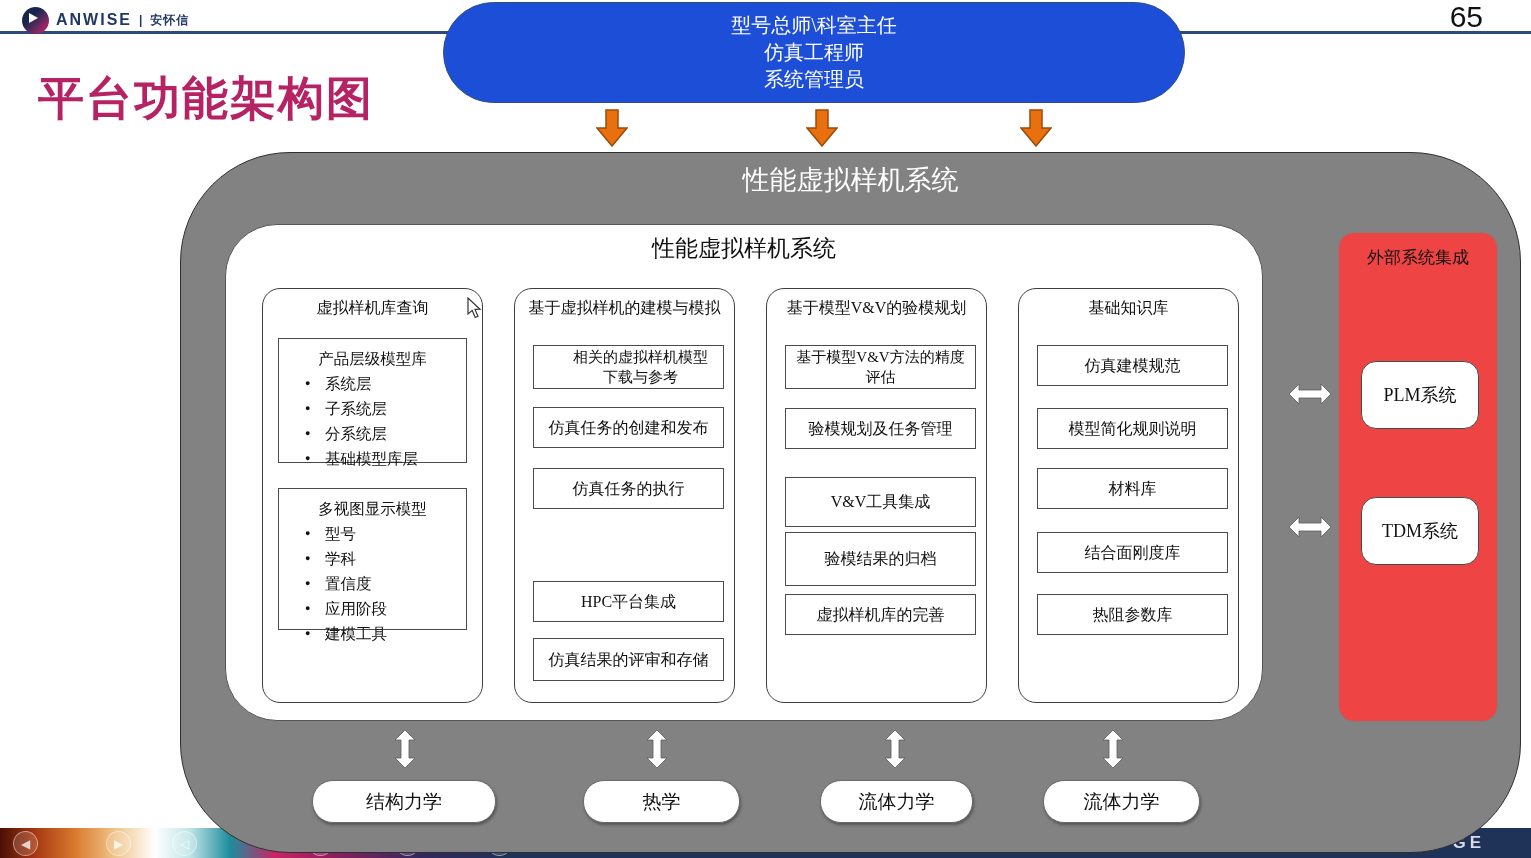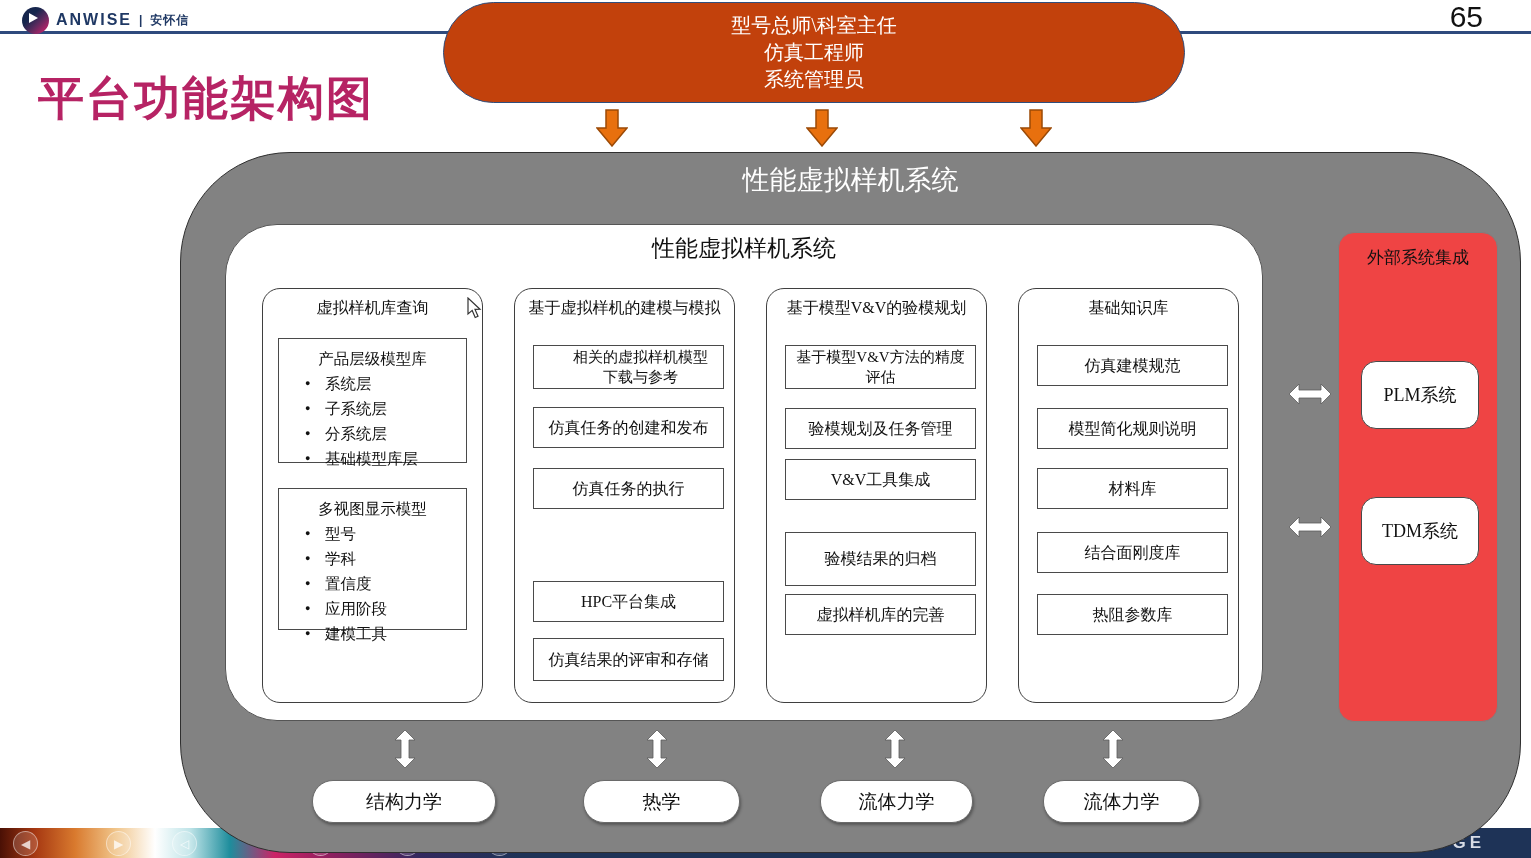--- a/index.html
+++ b/index.html
@@ -26,21 +26,21 @@
     border-top:5px solid transparent; border-bottom:5px solid transparent;
   }
   .brand-text { color:#1f3864; font-weight:bold; font-size:16px; letter-spacing:2px; }
   .brand-cn { color:#1f3864; font-weight:bold; font-size:12px; letter-spacing:1px; }
   .page-number { right:48px; top:0px; font-size:30px; color:#111; z-index:4; }
   .slide-title { left:38px; top:68px; font-size:46px; font-weight:bold; color:#b62364; letter-spacing:2px; z-index:4; }
 
   
   .roles-pill {
     left:443px; top:2px; width:742px; height:101px; z-index:5;
-    background:#c2410c; border:1.5px solid #2f4e7d; border-radius:52px;
+    background:#1d4ed8; border:1.5px solid #2f4e7d; border-radius:52px;
     display:flex; flex-direction:column; align-items:center; justify-content:center;
     color:#ffffff; font-size:20px; line-height:27px;
   }
 
   .orange-arrow { width:32px; height:38px; z-index:5; }
 
   
   .gray-container {
     left:180px; top:152px; width:1341px; height:701px; z-index:2;
     background:#828282; border:1px solid #2f2f2f; border-radius:110px;
@@ -211,21 +211,21 @@
   <div class="mini-box" style="top:118px; height:41px;">仿真任务的创建和发布</div>
   <div class="mini-box" style="top:179px; height:41px;">仿真任务的执行</div>
   <div class="mini-box" style="top:292px; height:41px;">HPC平台集成</div>
   <div class="mini-box" style="top:349px; height:43px;">仿真结果的评审和存储</div>
 </div>
 
 <div class="abs col serif" style="left:766px;">
   <div class="col-header">基于模型V&amp;V的验模规划</div>
   <div class="mini-box" style="top:56px;  height:44px; font-size:15px;">基于模型V&amp;V方法的精度 评估</div>
   <div class="mini-box" style="top:119px; height:41px;">验模规划及任务管理</div>
-  <div class="mini-box" style="top:170px; height:41px;">V&amp;V工具集成</div>
+  <div class="mini-box" style="top:188px; height:50px;">V&amp;V工具集成</div>
   <div class="mini-box" style="top:243px; height:54px;">验模结果的归档</div>
   <div class="mini-box" style="top:305px; height:41px;">虚拟样机库的完善</div>
 </div>
 
 <div class="abs col serif" style="left:1018px;">
   <div class="col-header">基础知识库</div>
   <div class="mini-box" style="top:56px;  height:41px;">仿真建模规范</div>
   <div class="mini-box" style="top:119px; height:41px;">模型简化规则说明</div>
   <div class="mini-box" style="top:179px; height:41px;">材料库</div>
   <div class="mini-box" style="top:243px; height:41px;">结合面刚度库</div>

